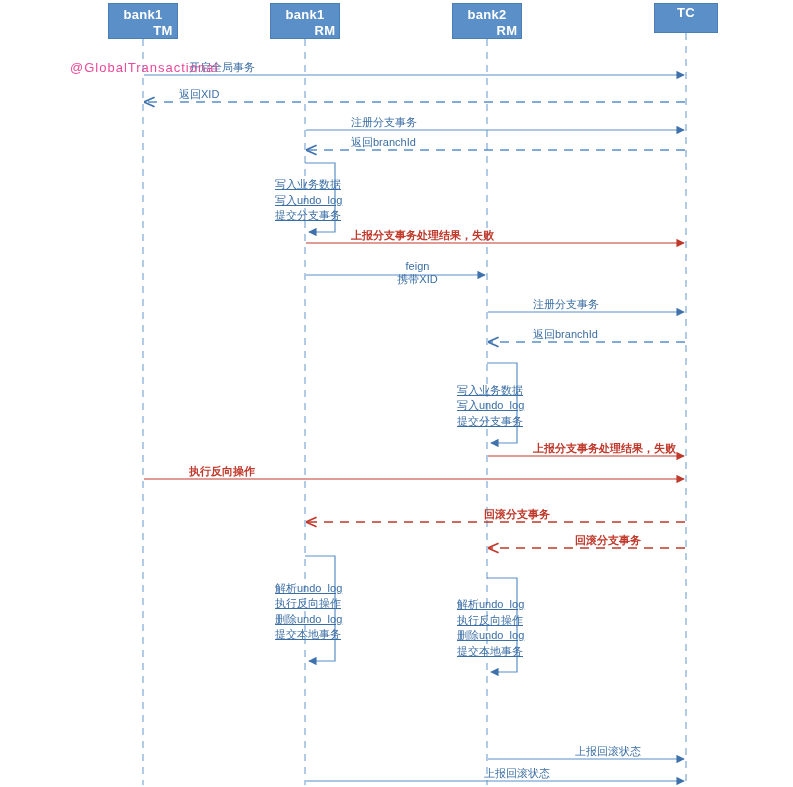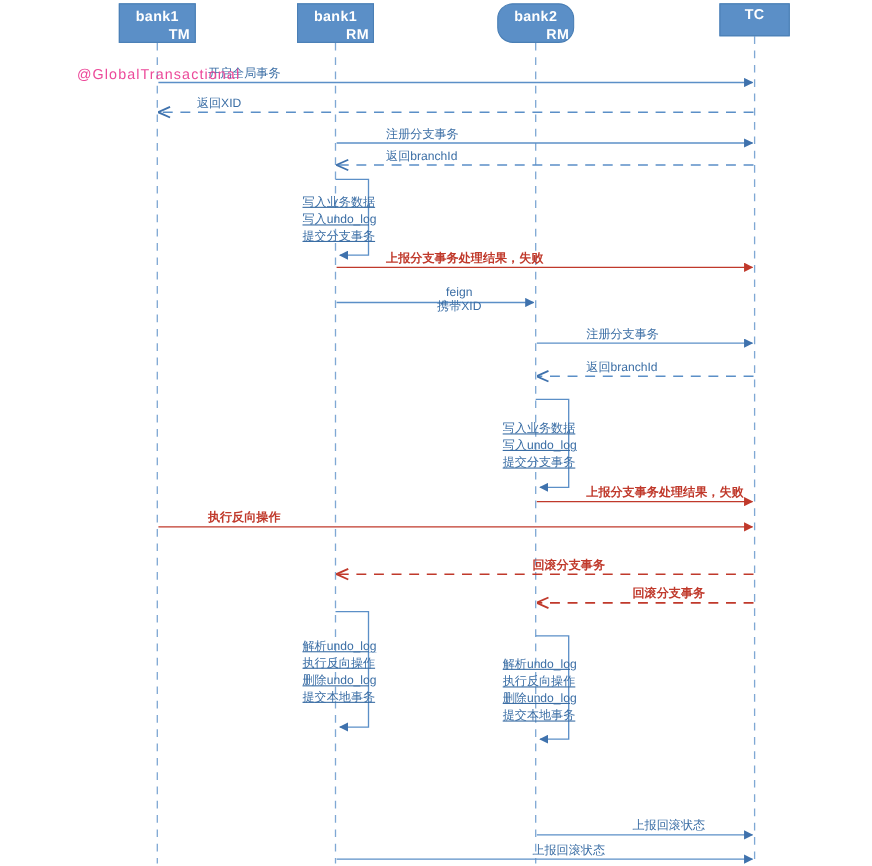--- a/index.html
+++ b/index.html
@@ -100,21 +100,21 @@
         <path d="M 305 163 L 335 163 L 335 232 L 309 232" fill="none" stroke="#5b8fc7" stroke-width="1.2" marker-end="url(#arrow-blue)"></path>
         <path d="M 487 363 L 517 363 L 517 443 L 491 443" fill="none" stroke="#5b8fc7" stroke-width="1.2" marker-end="url(#arrow-blue)"></path>
         <path d="M 305 556 L 335 556 L 335 661 L 309 661" fill="none" stroke="#5b8fc7" stroke-width="1.2" marker-end="url(#arrow-blue)"></path>
         <path d="M 487 578 L 517 578 L 517 672 L 491 672" fill="none" stroke="#5b8fc7" stroke-width="1.2" marker-end="url(#arrow-blue)"></path>
       </g>
   </svg>
 
   <div id="actors-layer">
       <div class="actor-box" style="left: 108px; top: 3px; width: 70px; height: 36px;"><span>bank1</span><span class="ln2">TM</span></div>
       <div class="actor-box" style="left: 270px; top: 3px; width: 70px; height: 36px;"><span>bank1</span><span class="ln2">RM</span></div>
-      <div class="actor-box" style="left: 452px; top: 3px; width: 70px; height: 36px; border-radius: 14px;"><span>bank2</span><span class="ln2">RM</span></div>
+      <div class="actor-box" style="left: 452px; top: 3px; width: 70px; height: 36px;"><span>bank2</span><span class="ln2">RM</span></div>
       <div class="actor-box" style="left: 654px; top: 3px; width: 64px; height: 30px; padding-top: 1px;"><span>TC</span></div>
     </div>
   <div id="labels-layer">
       <div class="msg-label" style="left: 146px; top: 61px;">
         <div>开启全局事务</div>
       </div>
       <div class="msg-label" style="left: 136px; top: 88px;">
         <div>返回XID</div>
       </div>
       <div class="msg-label" style="left: 308px; top: 116px;">

